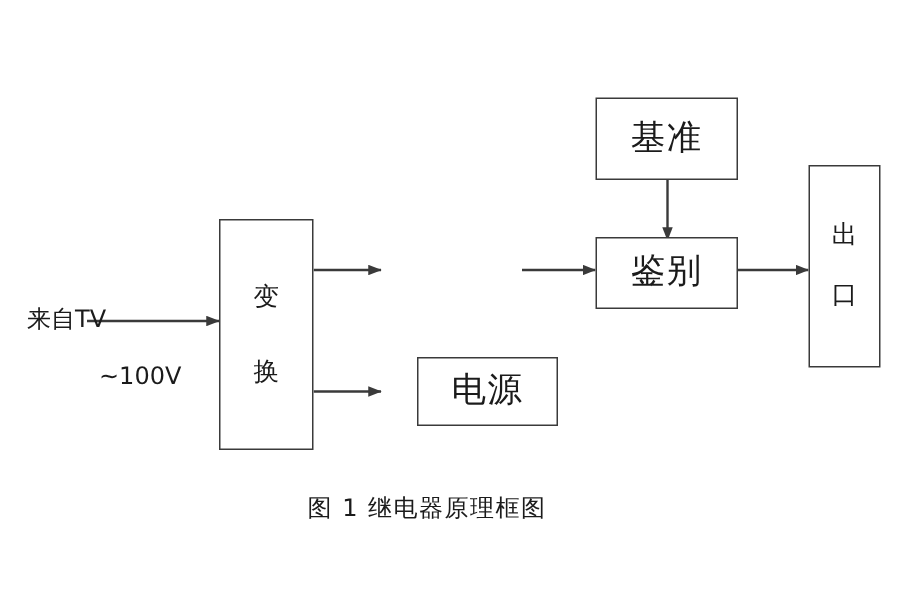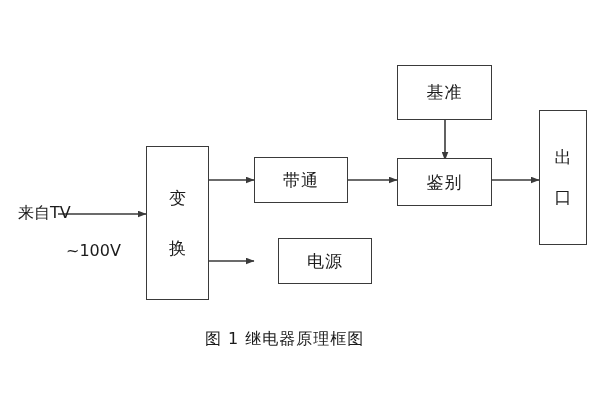--- a/index.html
+++ b/index.html
@@ -20,21 +20,21 @@
   .box {
     position: absolute;
     box-sizing: border-box;
     border: 1.5px solid #3a3a3a;
     background: #ffffff;
     display: flex;
     align-items: center;
     justify-content: center;
   }
   .box-label {
-    font-size: 17px;
+    font-size: 23px;
     color: #1b1b1b;
     letter-spacing: 1px;
     line-height: 1.1;
     white-space: nowrap;
   }
   
   .box.vertical {
     flex-direction: column;
     justify-content: space-around;
     padding: 26px 0;
@@ -98,23 +98,20 @@
   </svg>
 
   <div class="source-label" style="left:18px; top:205px;">来自TV</div>
   <div class="source-label" style="left:18px; top:243px;margin-left:48px;">~100V</div>
 
   <div class="box vertical" style="left:146px; top:146px; width:63px; height:154px;">
     <span class="vchar">变</span>
     <span class="vchar">换</span>
   </div>
 
-  <div class="box" style="left:254px; top:157px; width:94px; height:46px;">
-    <span class="box-label">带通</span>
-  </div>
 
   <div class="box" style="left:254px; top:238px; width:94px; height:46px;margin-left:24px;">
     <span class="box-label">电源</span>
   </div>
 
   <div class="box" style="left:397px; top:65px; width:95px; height:55px;">
     <span class="box-label">基准</span>
   </div>
 
   <div class="box" style="left:397px; top:158px; width:95px; height:48px;">

